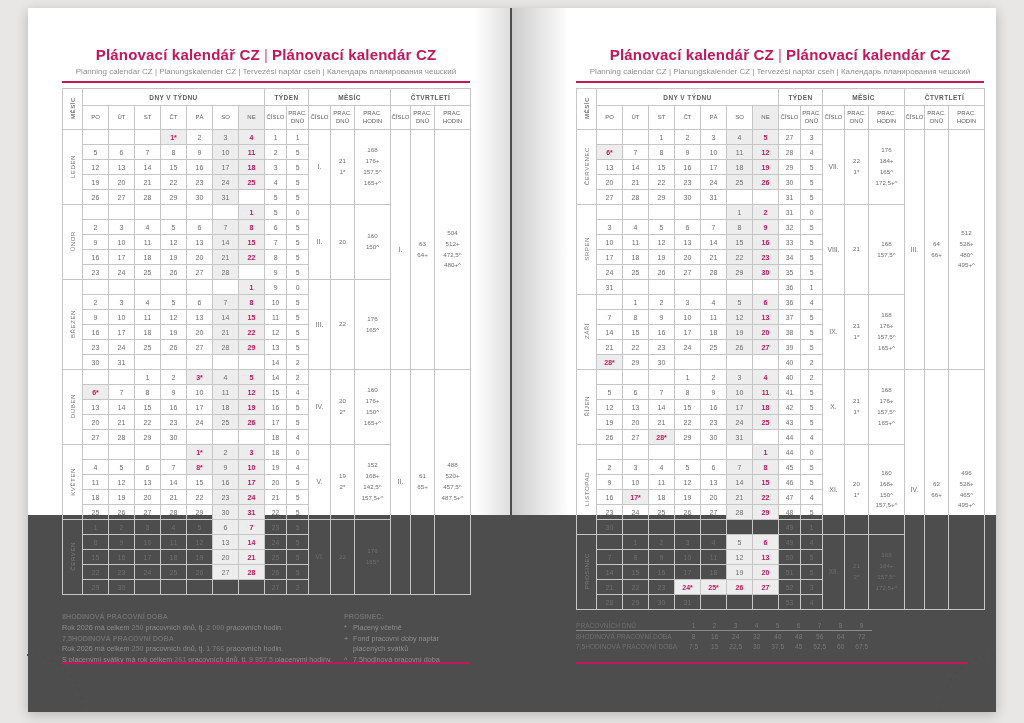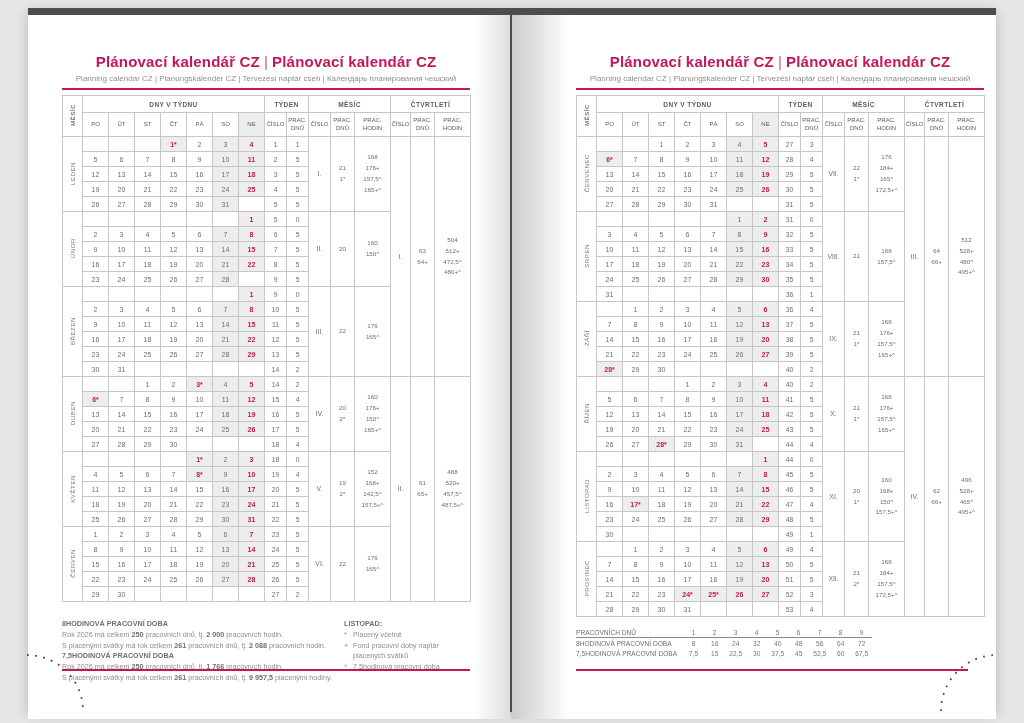--- a/index.html
+++ b/index.html
@@ -4,21 +4,21 @@
 <style>
   :root{
     --accent:#c2175b; --txt:#6e6e6e; --border:#c6c6c6; --cellgray:#ededed;
     --paper:#ffffff; --bg:#e8e7e5;
   }
   *{box-sizing:border-box; margin:0; padding:0;}
   html,body{width:1024px;height:723px;}
   body{background:var(--bg); font-family:"Liberation Sans", sans-serif; position:relative; overflow:hidden;}
   .spread{position:absolute; left:28px; top:8px; width:968px; height:704px; background:#4d4d4d;
           box-shadow:0 3px 12px rgba(0,0,0,0.22);}
-  .page{position:absolute; top:7px; height:704px; background:var(--paper);}
+  .page{position:absolute; top:0; height:507px; background:var(--paper);}
   .page.left{left:0; width:482px;}
   .page.right{left:484px; width:484px;}
   .page.left::after{content:""; position:absolute; top:0; right:0; bottom:0; width:36px; pointer-events:none;
           background:linear-gradient(to right, rgba(0,0,0,0) 0%, rgba(0,0,0,0.13) 100%);}
   .page.right::after{content:""; position:absolute; top:0; left:0; bottom:0; width:58px; pointer-events:none;
           background:linear-gradient(to right, rgba(0,0,0,0.20) 0%, rgba(0,0,0,0.0) 100%);}
   .content{position:absolute; top:38px; width:408px;}
   .page.left .content{left:34px;}
   .page.right .content{left:64px;}
   .title{text-align:center; font-size:15px; font-weight:bold; color:var(--accent); letter-spacing:0.2px;}
@@ -545,27 +545,26 @@
               <td class="wk">27</td>
               <td class="wk">2</td>
             </tr>
           </tbody>
         </table>
     </div>
     <div class="fl">
       <div class="col1">
         <div class="hd">8HODINOVÁ PRACOVNÍ DOBA</div>
         <div class="ln"><span>Rok 2026 má celkem </span><b>250</b><span> pracovních dnů, tj. </span><b>2 000</b><span> pracovních hodin.</span></div>
-        <div class="ln"><span>S placenými svátky má rok celkem </span><b>261</b><span> pracovních dnů, tj. </span><b>2 088</b><span> pracovních hodin.</span></div>
         <div class="hd">7,5HODINOVÁ PRACOVNÍ DOBA</div>
         <div class="ln"><span>Rok 2026 má celkem </span><b>250</b><span> pracovních dnů, tj. </span><b>1 766</b><span> pracovních hodin.</span></div>
         <div class="ln"><span>S placenými svátky má rok celkem </span><b>261</b><span> pracovních dnů, tj. </span><b>9 957,5</b><span> placenými hodiny.</span></div>
       </div>
       <div class="col2">
-        <div class="hd">LISTOPAD:</div>
+        <div class="hd">PROSINEC:</div>
         <div class="legend-item">
           <span class="sym">*</span>
           <span>Placený včetně</span>
         </div>
         <div class="legend-item">
           <span class="sym">+</span>
           <span>Fond pracovní doby naptár placených svátků</span>
         </div>
         <div class="legend-item">
           <span class="sym">^</span>

